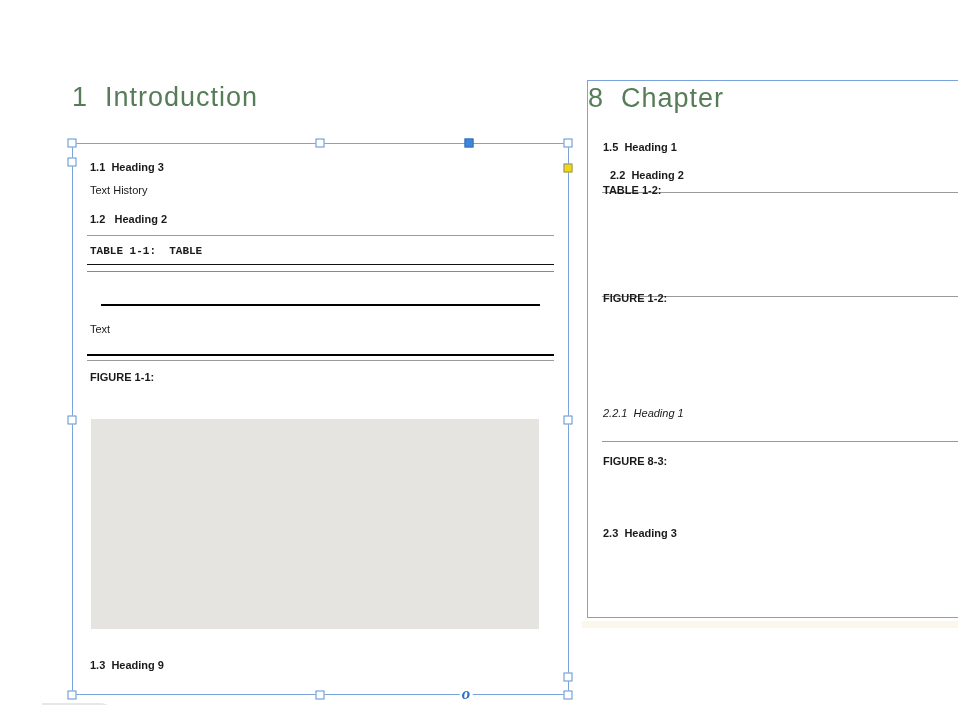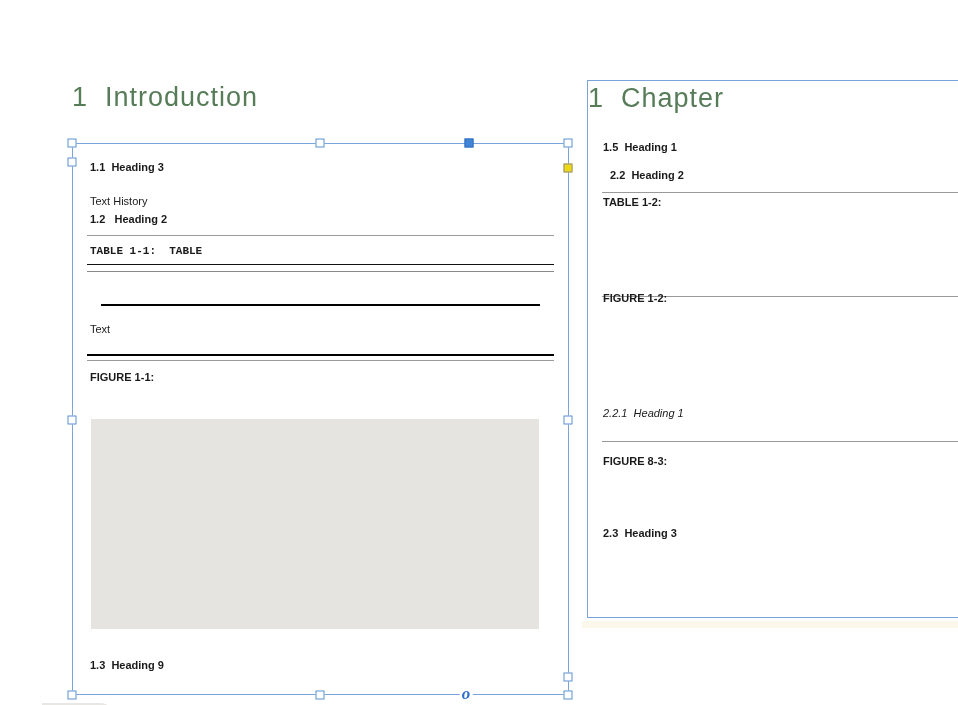--- a/index.html
+++ b/index.html
@@ -93,27 +93,27 @@
     width:418px; height:7px;
     background:#faf6e6;
     opacity:.8;
   }
 </style>
 </head>
 <body>
 
 <div class="page-title" style="left:30px; top:40px;">1  Introduction</div>
 
-<div class="page-title" style="left:546px; top:41px;">1  Chapter</div>
+<div class="page-title" style="left:546px; top:41px;">8  Chapter</div>
 
 <div class="frame" style="left:30px; top:101px; width:497px; height:552px;">
 
   <div class="tline bold" style="top:2px;">1.1  Heading 3</div>
 
-  <div class="tline" style="top:36px;">Text History</div>
+  <div class="tline" style="top:25px;">Text History</div>
 
   <div class="tline bold" style="top:54px;">1.2   Heading 2</div>
 
   <div class="rule" style="top:77px;"></div>
 
   <div class="tline bold" style="top:86px;font-family:Liberation Mono, monospace;">TABLE 1-1:  TABLE</div>
 
   <div class="rule dark" style="top:106px;"></div>
 
   <div class="doc-table" style="top:113px;">
@@ -141,21 +141,21 @@
 </div>
 
 <div class="frame" style="left:545px; top:38px; width:430px; height:538px;">
 
   <div class="tline bold" style="top:45px; left:1px;">1.5  Heading 1</div>
 
   <div class="tline bold" style="top:73px; left:8px;">2.2  Heading 2</div>
 
   <div class="rule" style="top:97px;"></div>
 
-  <div class="tline bold" style="top:100px; left:1px;">TABLE 1-2:</div>
+  <div class="tline bold" style="top:88px; left:1px;">TABLE 1-2:</div>
 
   <div class="rule" style="top:201px;"></div>
 
   <div class="tline bold" style="top:196px; left:1px;">FIGURE 1-2:</div>
 
   <div class="tline italic" style="top:311px; left:1px;">2.2.1  Heading 1</div>
 
   <div class="rule" style="top:346px;"></div>
 
   <div class="tline bold" style="top:359px; left:1px;">FIGURE 8-3:</div>

